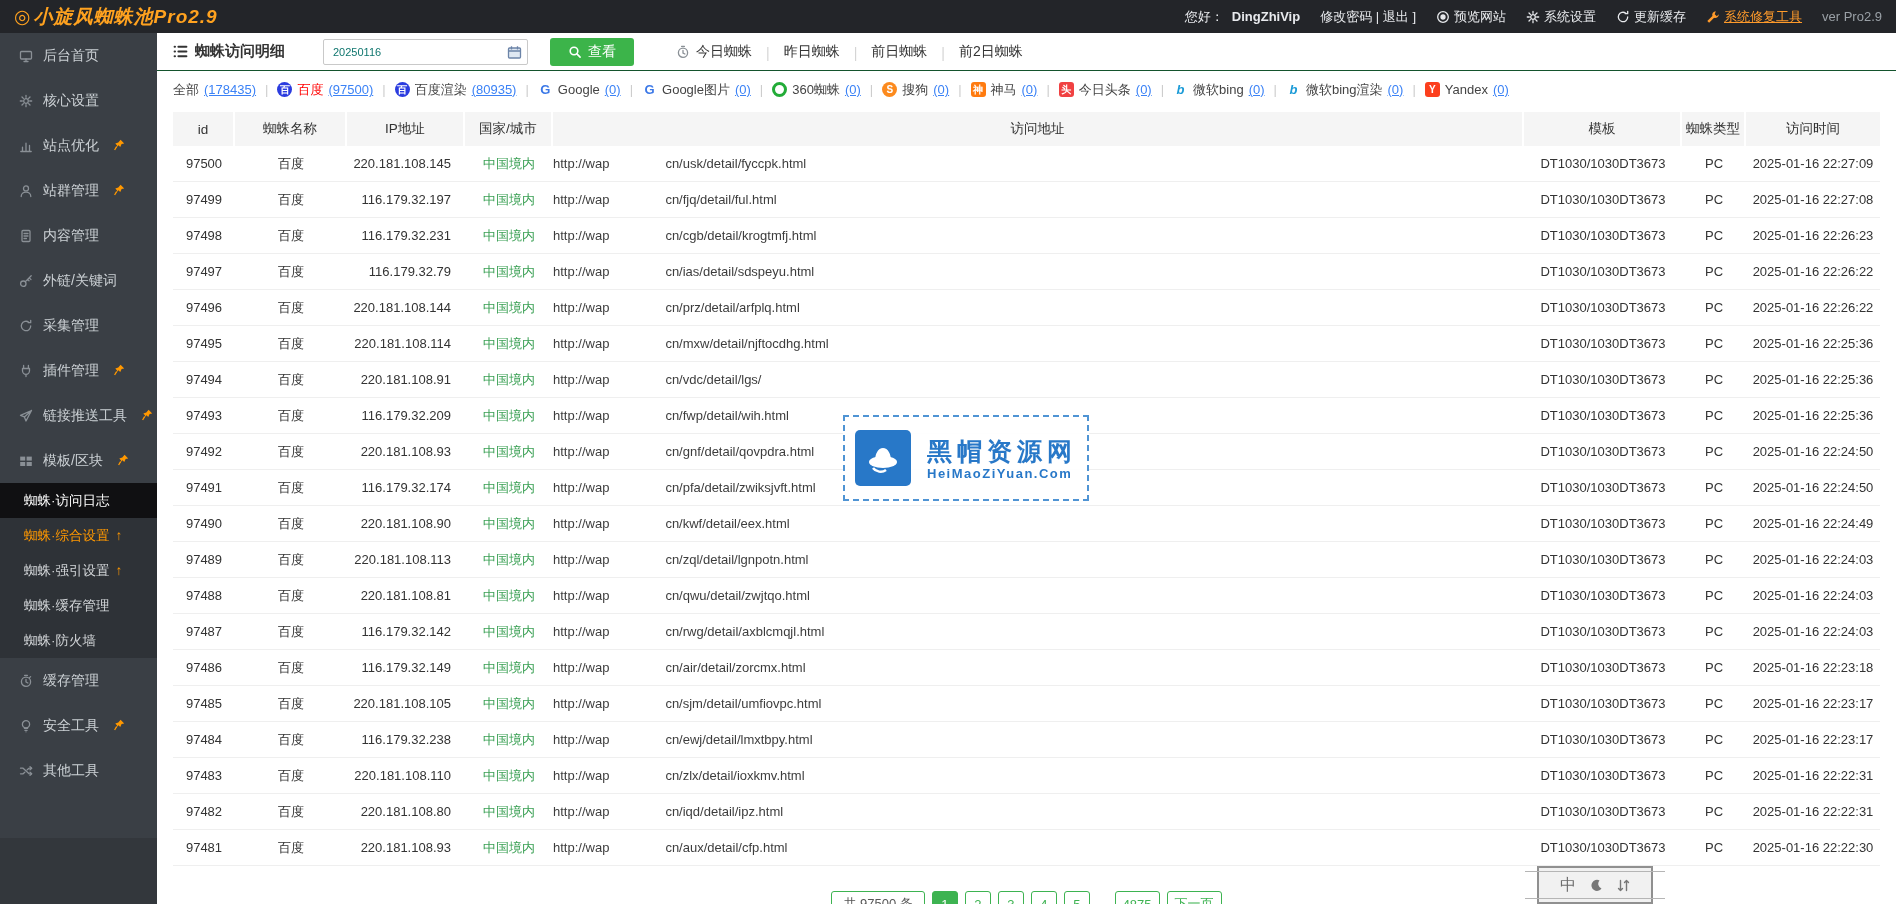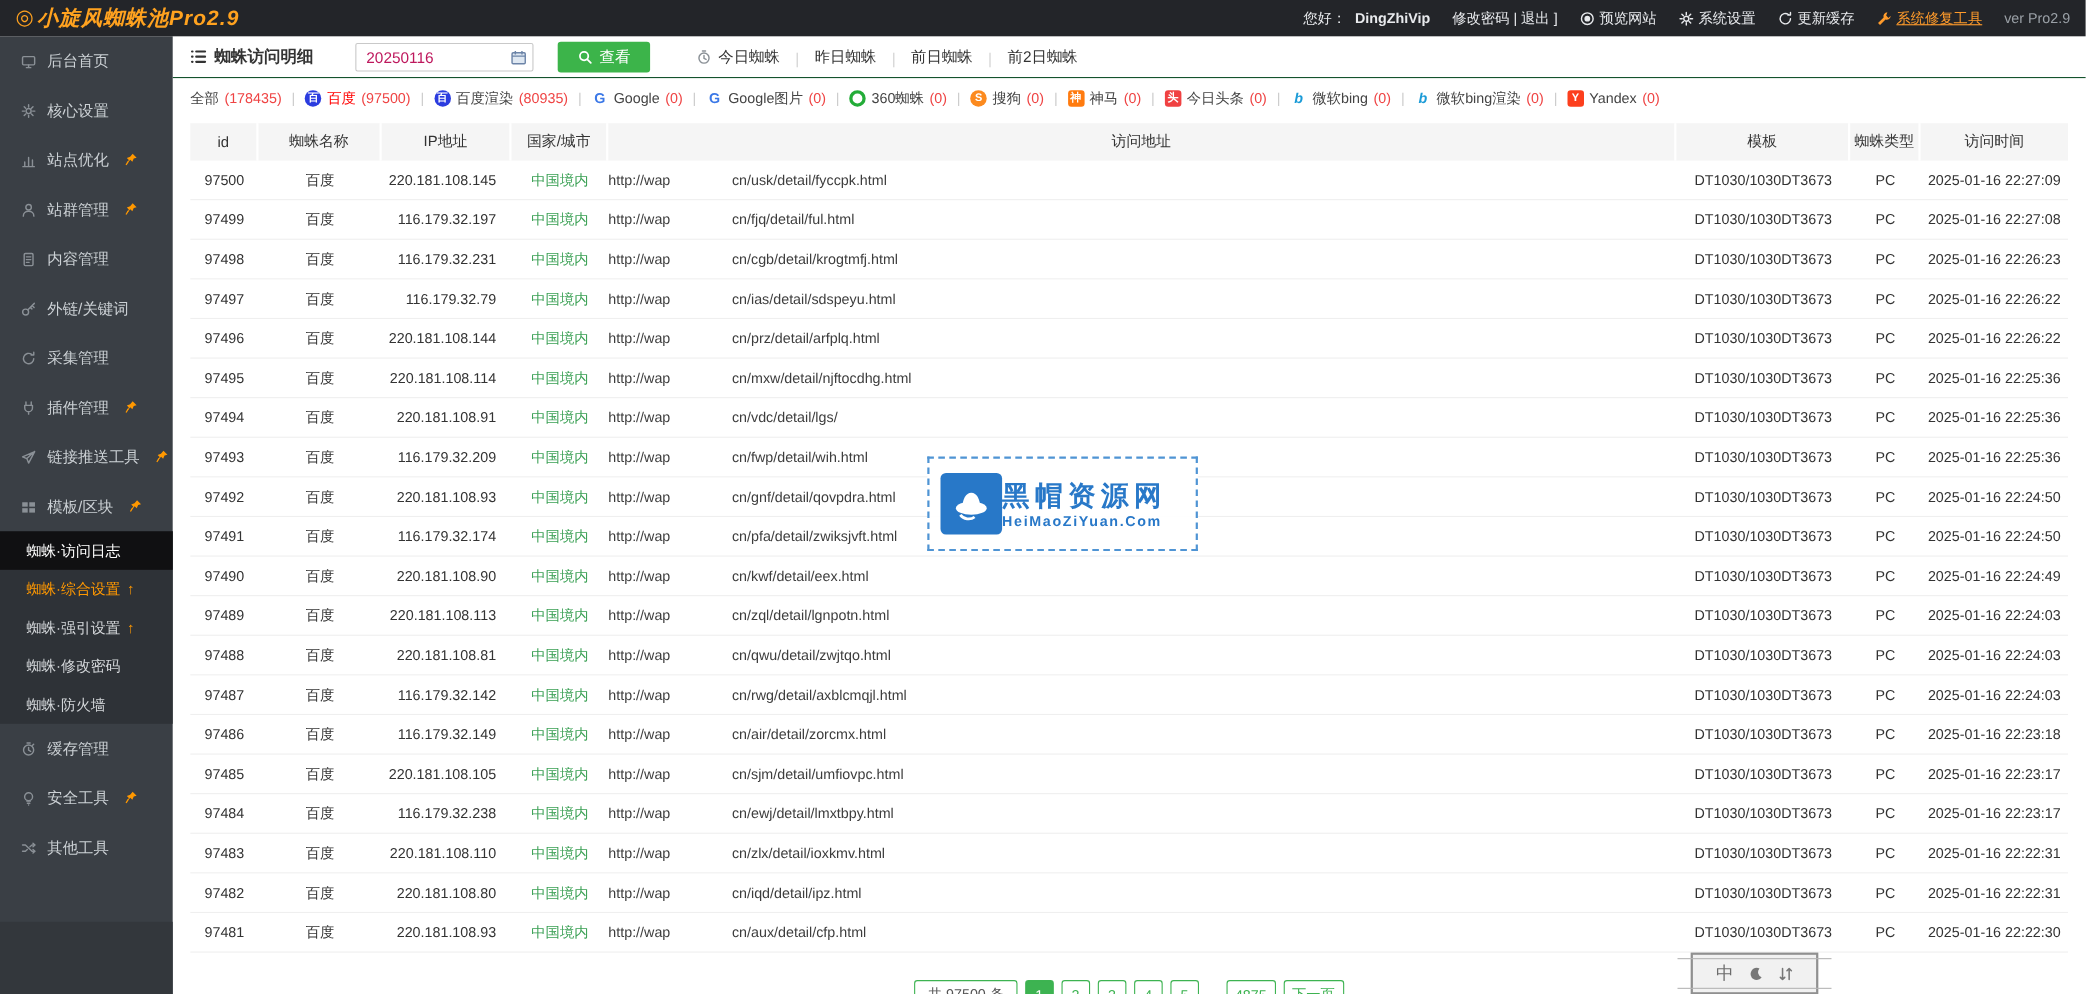--- a/index.html
+++ b/index.html
@@ -27,32 +27,32 @@
   .sub-item.orange{color:#ff9800;}
   .sub-item .arrow{color:#ff9800;margin-left:6px;font-weight:bold;}
   .ic{display:inline-flex;align-items:center;justify-content:center;}
   .ic svg{display:block;}
   .pin{margin-left:3px;}
   
   .main{position:absolute;top:33px;left:157px;width:1739px;height:871px;background:#fff;}
   .toolbar{height:38px;display:flex;align-items:center;padding:0 16px;border-bottom:1px solid #14532d;box-sizing:border-box;}
   .tb-title{display:flex;align-items:center;gap:7px;font-size:15px;font-weight:bold;color:#333;}
   .date-wrap{position:relative;margin-left:38px;}
-  .date-input{width:162px;height:26px;border:1px solid #c9c9c9;border-radius:2px;
-    font-size:14px;color:#be185d;padding:0 28px 0 9px;box-sizing:border-box;font-family:inherit;}
+  .date-input{width:205px;height:26px;border:1px solid #c9c9c9;border-radius:2px;
+    font-size:11px;color:#0f766e;padding:0 28px 0 9px;box-sizing:border-box;font-family:inherit;}
   .date-wrap .cal{position:absolute;right:6px;top:6px;}
   .view-btn{margin-left:22px;height:28px;padding:0 18px;background:#3cb44a;color:#fff;border:none;
     border-radius:3px;font-size:14px;display:flex;align-items:center;gap:6px;cursor:pointer;font-family:inherit;}
   .quick-links{margin-left:42px;display:flex;align-items:flex-end;gap:14px;font-size:14px;color:#333;}
   .qlink{display:flex;align-items:center;gap:6px;cursor:pointer;}
   .qsep{color:#d5d5d5;}
   
   .filters{height:37px;display:flex;align-items:center;padding:0 16px;font-size:13px;color:#444;white-space:nowrap;}
   .fitem{display:flex;align-items:center;gap:5px;cursor:pointer;}
-  .fcount{color:#ef4444;}
+  .fcount{color:#3b82f6;text-decoration:underline;}
   .fitem.active .flabel{color:#f00;}
   .fsep{color:#ccc;margin:0 9px;}
   .badge{width:15px;height:15px;border-radius:50%;font-size:10px;line-height:15px;text-align:center;
     display:inline-block;font-weight:bold;}
   
   .table{padding:4px 16px 0;}
   .tgrid{display:grid;grid-template-columns:62px 112px 118px 88px 1fr 158px 64px 134px;}
   .thead{background:#f5f5f5;height:34px;}
   .thead .th{display:flex;align-items:center;justify-content:center;font-size:13.5px;color:#333;
     border-right:2px solid #fff;box-sizing:border-box;}
@@ -65,21 +65,21 @@
   .mask-gap{display:inline-block;width:56px;}
   
   .pagination{position:absolute;left:0;right:0;top:858px;display:flex;justify-content:center;gap:7px;align-items:center;}
   .pg{min-width:26px;height:26px;border:1px solid #3db351;border-radius:3px;color:#3db351;font-size:13px;
     display:flex;align-items:center;justify-content:center;padding:0 7px;box-sizing:border-box;background:#fff;cursor:pointer;}
   .pg.total{color:#555;padding:0 11px;}
   .pg.active{background:#3db351;color:#fff;}
   .pg-ellipsis{color:#999;font-size:13px;}
   
   .watermark{position:absolute;left:686px;top:382px;width:222px;height:72px;border:2px dashed #4f94d4;
-    background:rgba(255,255,255,.93);display:flex;align-items:center;gap:0;padding:5px 10px;
+    background:rgba(255,255,255,.93);display:flex;align-items:center;gap:16px;padding:5px 10px;
     box-sizing:content-box;z-index:40;pointer-events:none;}
   .wm-logo{width:56px;height:56px;background:#2878c8;border-radius:5px;flex:none;
     display:flex;align-items:center;justify-content:center;}
   .wm-title{color:#2878c8;font-size:25px;font-weight:bold;letter-spacing:5px;line-height:1.2;white-space:nowrap;}
   .wm-sub{color:#2878c8;font-size:13px;font-weight:bold;letter-spacing:1.5px;white-space:nowrap;}
   
   .ime{position:absolute;left:1380px;top:833px;width:112px;height:34px;border:2px solid #909090;
     background:rgba(238,238,238,.85);display:flex;align-items:center;justify-content:center;gap:14px;
     color:#6d6d6d;font-size:16px;z-index:45;}
   .ime:before,.ime:after{content:"";position:absolute;left:-14px;right:-14px;border-top:1px solid #b5b5b5;}
@@ -263,21 +263,21 @@
         </div>
         <div class="sub-item orange">
           <span>蜘蛛·综合设置</span>
           <span class="arrow">↑</span>
         </div>
         <div class="sub-item normal">
           <span>蜘蛛·强引设置</span>
           <span class="arrow">↑</span>
         </div>
         <div class="sub-item normal">
-          <span>蜘蛛·修改密码</span>
+          <span>蜘蛛·缓存管理</span>
         </div>
         <div class="sub-item normal">
           <span>蜘蛛·防火墙</span>
         </div>
       </div>
       <div class="side-item">
         <span class="ic">
           <svg width="14" height="14" viewBox="0 0 14 14" fill="none" stroke="currentColor" stroke-width="1.3" stroke-linecap="round" stroke-linejoin="round">
             <circle cx="7" cy="7.8" r="4.6"></circle>
             <path d="M7 5.4v2.6l1.9 1M5.6 1.4h2.8M10.6 3.6l1-1"></path>

